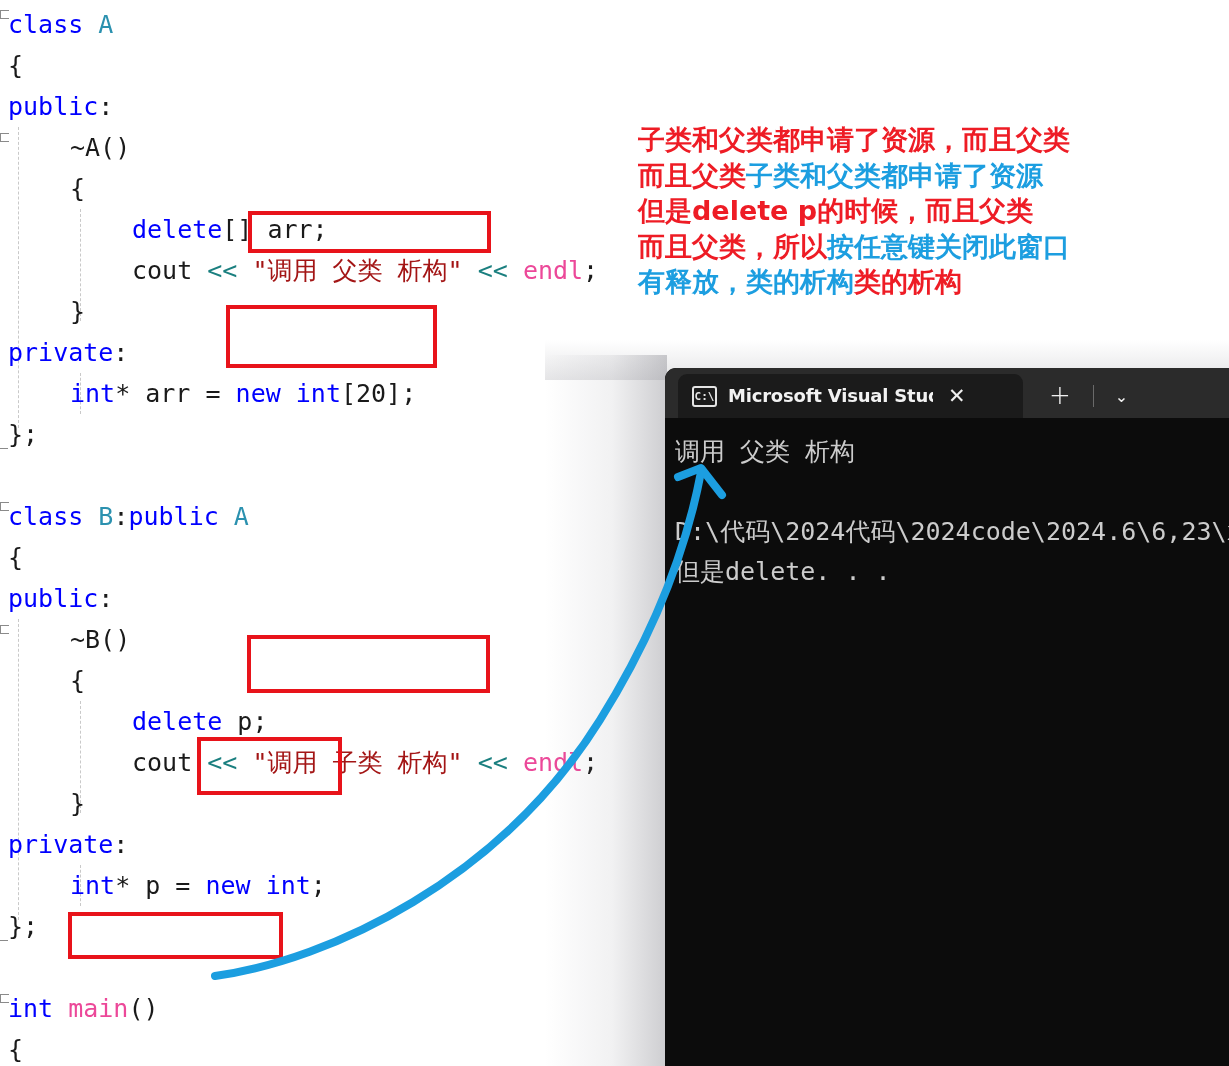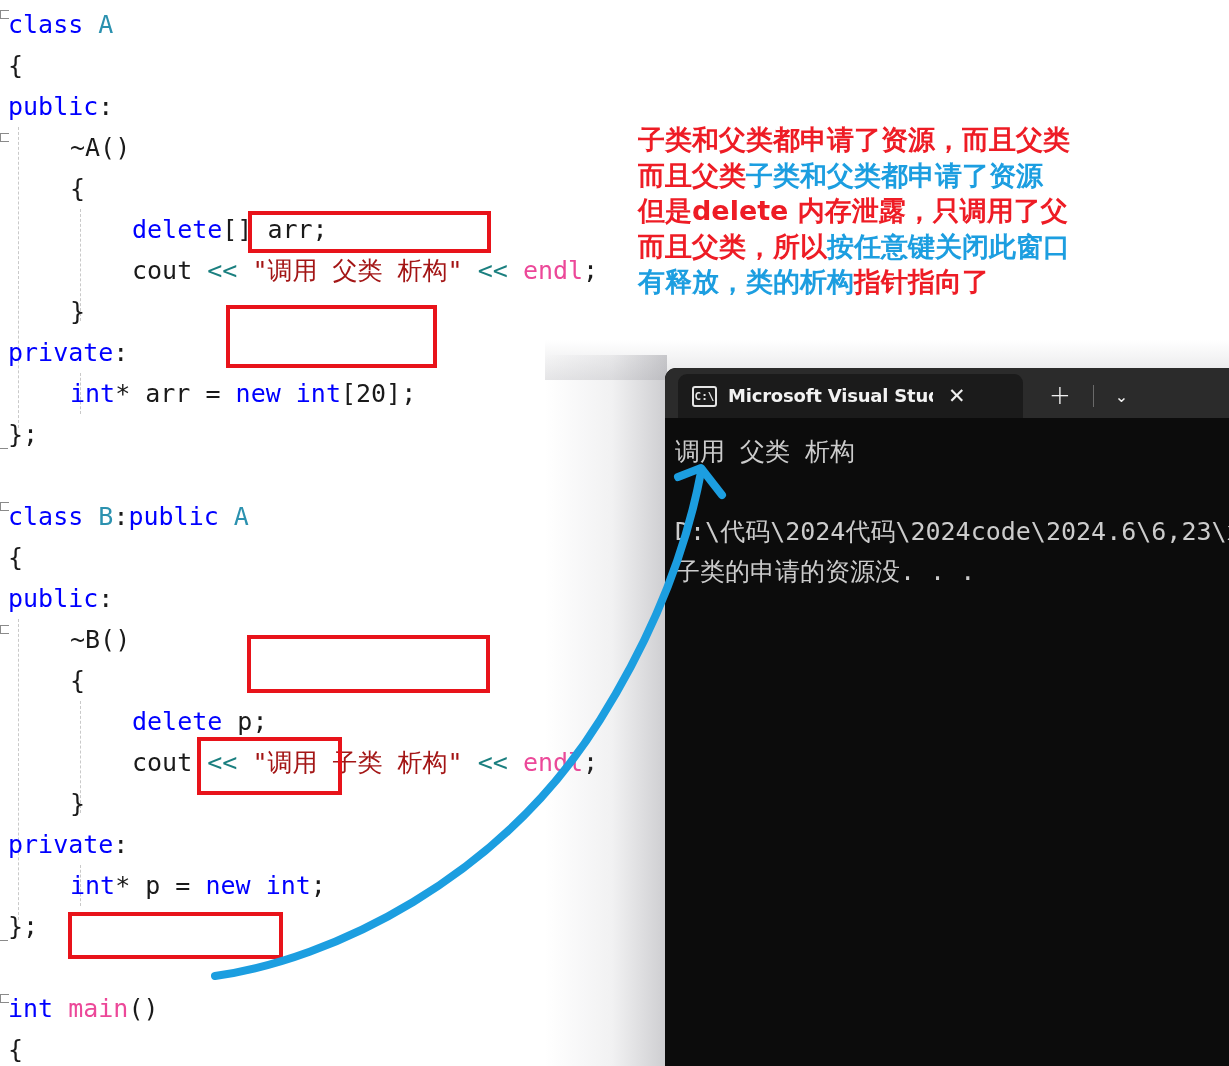--- a/index.html
+++ b/index.html
@@ -183,37 +183,37 @@
     <div id="code-lines"><div class="code-line" style="top: 4px; padding-left: 8px;"><span class="kw">class </span><span class="type">A</span></div><div class="code-line" style="top: 45px; padding-left: 8px;"><span class="plain">{</span></div><div class="code-line" style="top: 86px; padding-left: 8px;"><span class="kw">public</span><span class="plain">:</span></div><div class="code-line" style="top: 127px; padding-left: 70px;"><span class="plain">~A()</span></div><div class="code-line" style="top: 168px; padding-left: 70px;"><span class="plain">{</span></div><div class="code-line" style="top: 209px; padding-left: 132px;"><span class="kw">delete</span><span class="plain">[] </span><span class="plain">arr;</span></div><div class="code-line" style="top: 250px; padding-left: 132px;"><span class="plain">cout </span><span class="op">&lt;&lt;</span><span class="plain"> </span><span class="str">"调用 父类 析构"</span><span class="plain"> </span><span class="op">&lt;&lt;</span><span class="plain"> </span><span class="fn">endl</span><span class="plain">;</span></div><div class="code-line" style="top: 291px; padding-left: 70px;"><span class="plain">}</span></div><div class="code-line" style="top: 332px; padding-left: 8px;"><span class="kw">private</span><span class="plain">:</span></div><div class="code-line" style="top: 373px; padding-left: 70px;"><span class="kw">int</span><span class="plain">* arr = </span><span class="kw">new int</span><span class="plain">[</span><span class="num">20</span><span class="plain">];</span></div><div class="code-line" style="top: 414px; padding-left: 8px;"><span class="plain">};</span></div><div class="code-line" style="top: 455px; padding-left: 8px;"></div><div class="code-line" style="top: 496px; padding-left: 8px;"><span class="kw">class </span><span class="type">B</span><span class="plain">:</span><span class="kw">public </span><span class="type">A</span></div><div class="code-line" style="top: 537px; padding-left: 8px;"><span class="plain">{</span></div><div class="code-line" style="top: 578px; padding-left: 8px;"><span class="kw">public</span><span class="plain">:</span></div><div class="code-line" style="top: 619px; padding-left: 70px;"><span class="plain">~B()</span></div><div class="code-line" style="top: 660px; padding-left: 70px;"><span class="plain">{</span></div><div class="code-line" style="top: 701px; padding-left: 132px;"><span class="kw">delete</span><span class="plain"> p;</span></div><div class="code-line" style="top: 742px; padding-left: 132px;"><span class="plain">cout </span><span class="op">&lt;&lt;</span><span class="plain"> </span><span class="str">"调用 子类 析构"</span><span class="plain"> </span><span class="op">&lt;&lt;</span><span class="plain"> </span><span class="fn">endl</span><span class="plain">;</span></div><div class="code-line" style="top: 783px; padding-left: 70px;"><span class="plain">}</span></div><div class="code-line" style="top: 824px; padding-left: 8px;"><span class="kw">private</span><span class="plain">:</span></div><div class="code-line" style="top: 865px; padding-left: 70px;"><span class="kw">int</span><span class="plain">* p = </span><span class="kw">new int</span><span class="plain">;</span></div><div class="code-line" style="top: 906px; padding-left: 8px;"><span class="plain">};</span></div><div class="code-line" style="top: 947px; padding-left: 8px;"></div><div class="code-line" style="top: 988px; padding-left: 8px;"><span class="kw">int </span><span class="fn">main</span><span class="plain">()</span></div><div class="code-line" style="top: 1029px; padding-left: 8px;"><span class="plain">{</span></div></div>
     <div id="redboxes"><div class="redbox" style="left: 248px; top: 211px; width: 243px; height: 42px;"></div><div class="redbox" style="left: 226px; top: 305px; width: 211px; height: 63px;"></div><div class="redbox" style="left: 247px; top: 635px; width: 243px; height: 58px;"></div><div class="redbox" style="left: 197px; top: 737px; width: 145px; height: 58px;"></div><div class="redbox" style="left: 68px; top: 912px; width: 215px; height: 47px;"></div></div>
   </div>
 
   <div id="console-shadow"></div>
   <div id="console-shadow-top"></div>
 
   <div id="annot">
       <span class="ln"><span class="cred">子类和父类都申请了资源，而且父类</span></span>
       <span class="ln"><span class="cred">而且父类</span><span class="cblue">子类和父类都申请了资源</span></span>
-      <span class="ln"><span class="cred">但是delete 内存泄露，只调用了父</span></span>
+      <span class="ln"><span class="cred">但是delete p的时候，而且父类</span></span>
       <span class="ln"><span class="cred">而且父类，所以</span><span class="cblue">按任意键关闭此窗口</span></span>
-      <span class="ln"><span class="cblue">有释放，类的析构</span><span class="cred">指针指向了</span></span>
+      <span class="ln"><span class="cblue">有释放，类的析构</span><span class="cred">类的析构</span></span>
     </div>
 
   <div id="console">
     <div id="titlebar">
       <div id="tab">
         <span id="tab-icon">C:\</span>
         <span id="tab-title">Microsoft Visual Studio 调试控</span>
         <span id="tab-close">✕</span>
       </div>
       <span id="tab-new">+</span>
       <span id="tab-sep"></span>
       <span id="tab-chevron">⌄</span>
     </div>
-    <div id="console-body"><div>调用 父类 析构</div><div>&nbsp;</div><div>D:\代码\2024代码\2024code\2024.6\6,23\x6</div><div>子类的申请的资源没. . .</div></div>
+    <div id="console-body"><div>调用 父类 析构</div><div>&nbsp;</div><div>D:\代码\2024代码\2024code\2024.6\6,23\x6</div><div>但是delete. . .</div></div>
   </div>
 
   <svg id="arrow" viewBox="0 0 1229 1066">
     <path d="M 215 976 C 330 960, 500 880, 600 720 C 665 616, 690 530, 701 472" stroke="#1c9ee0" stroke-width="8" fill="none" stroke-linecap="round"></path>
     <path d="M 678 477 L 701 468 L 722 495" stroke="#1c9ee0" stroke-width="8" fill="none" stroke-linecap="round" stroke-linejoin="round"></path>
   </svg>
 
 </div>
 
 </body></html>

